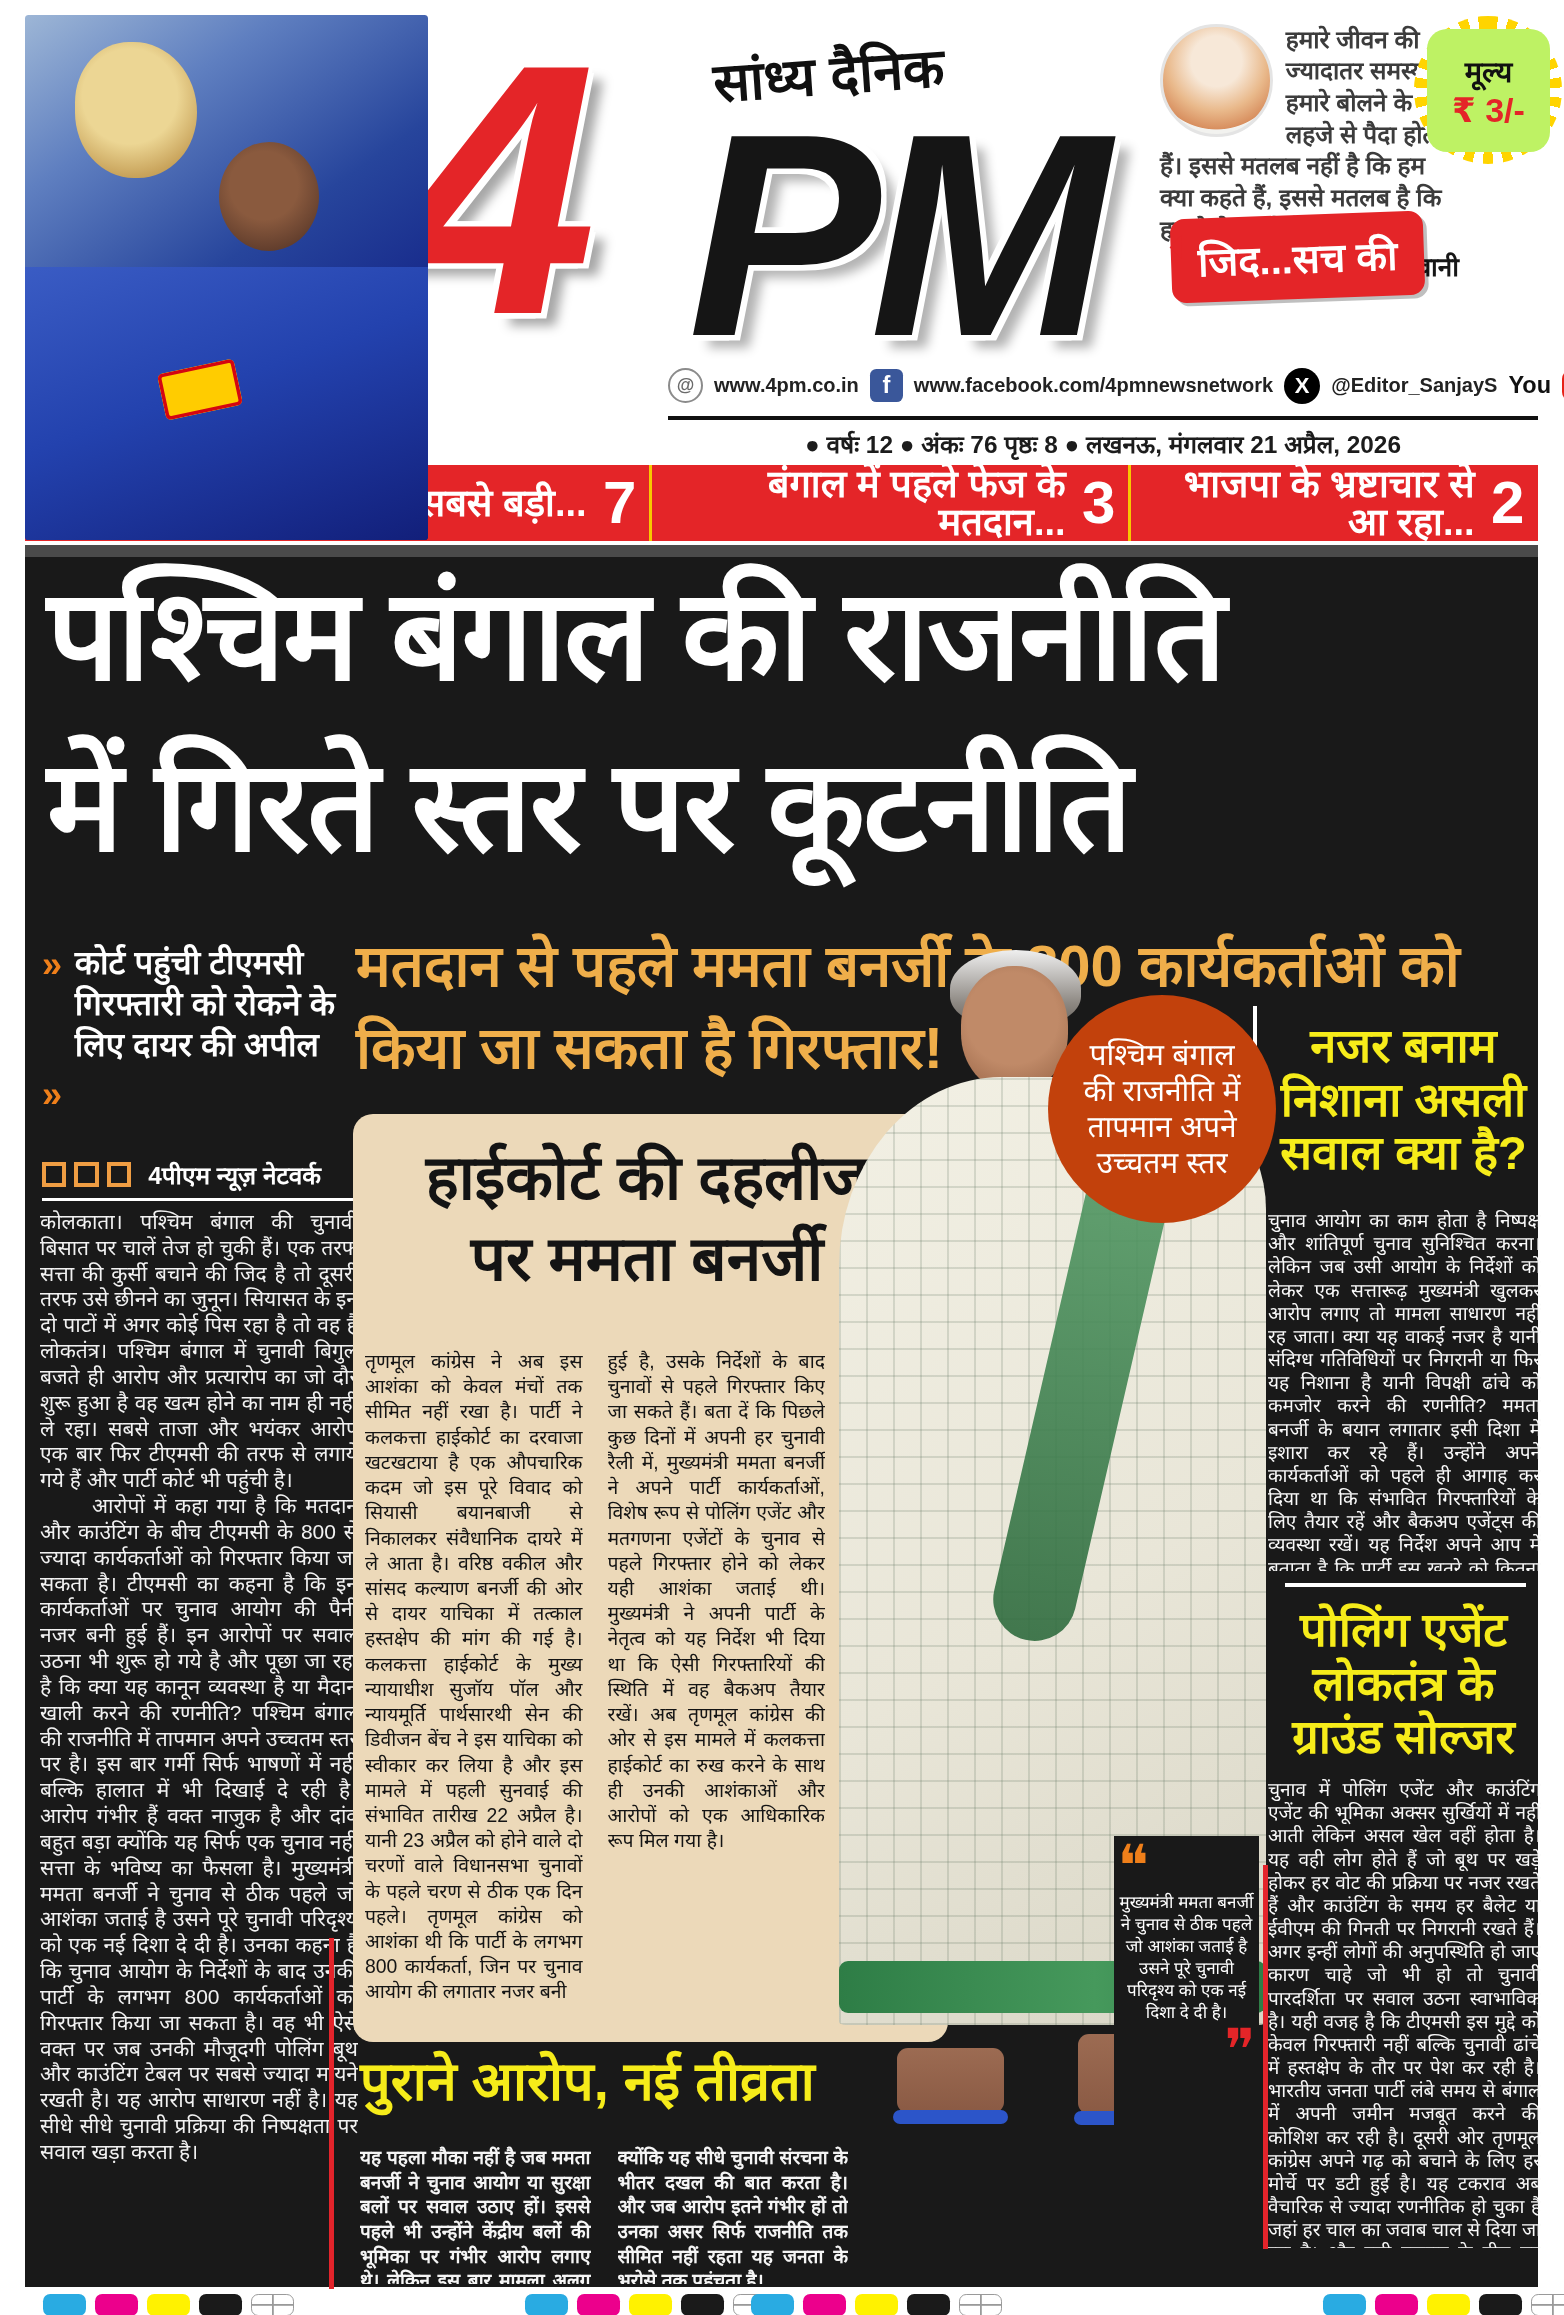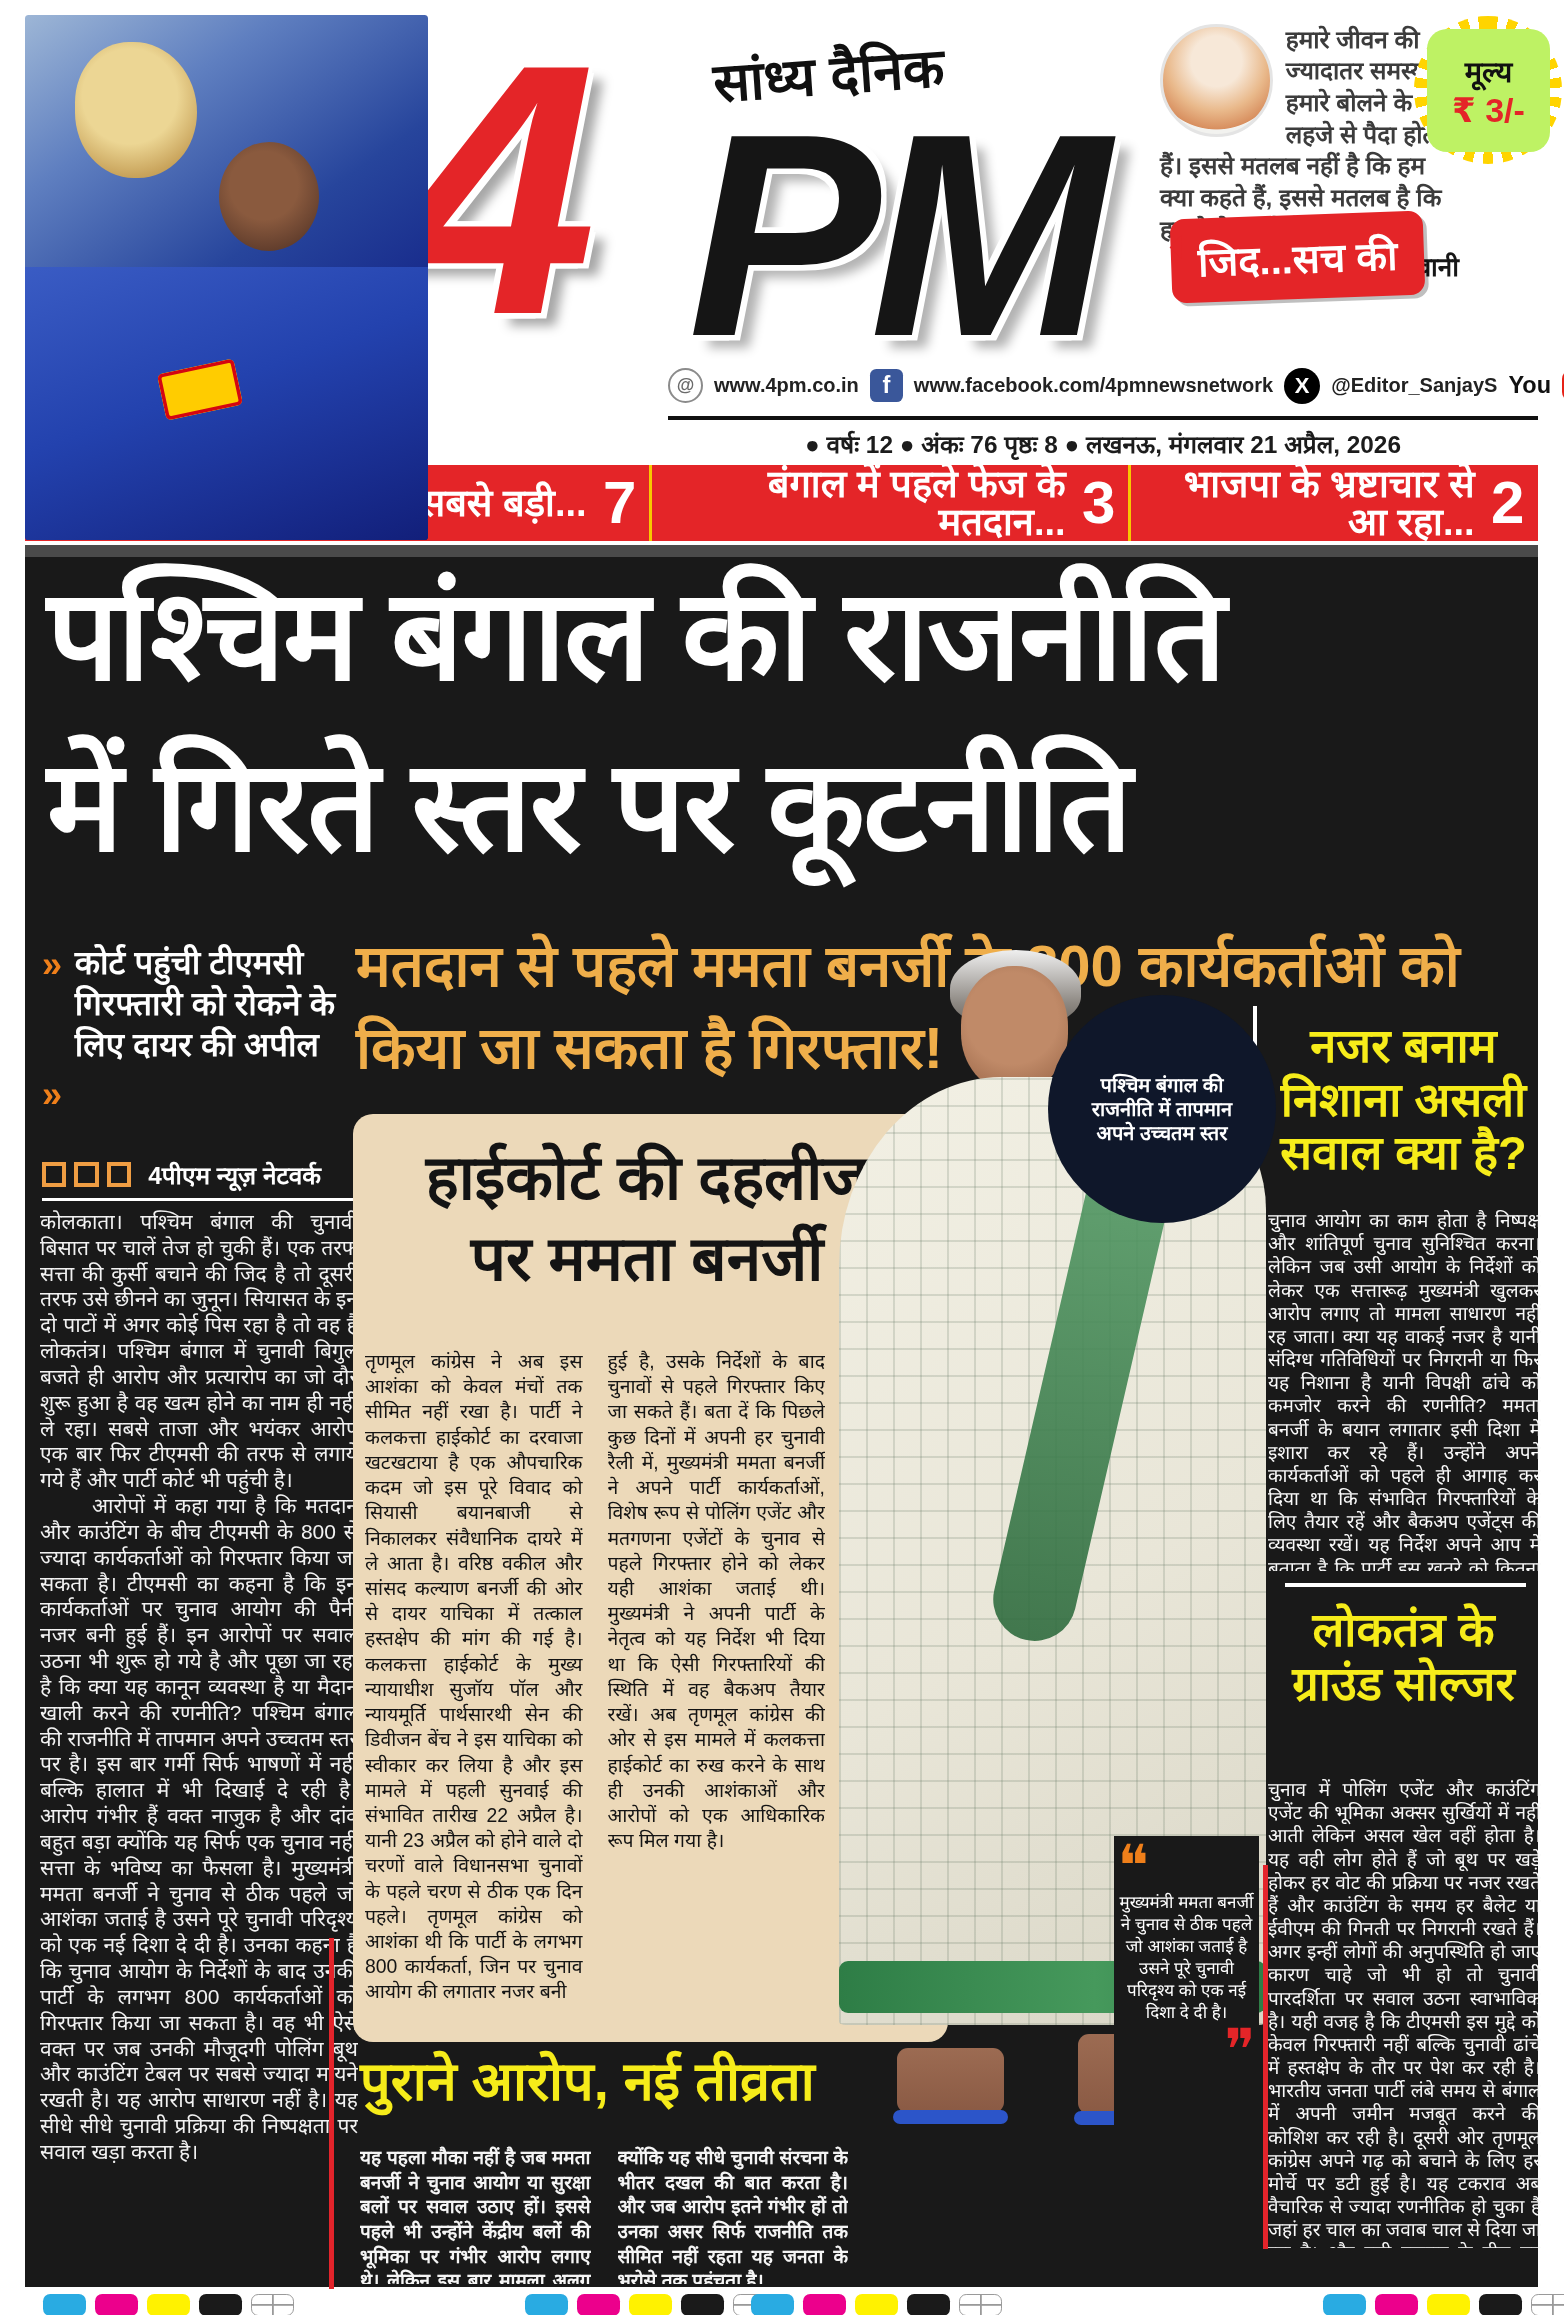--- a/index.html
+++ b/index.html
@@ -99,23 +99,23 @@
        linear-gradient(150deg,#f2f0e4 0%,#e9e6d8 55%,#d9d6c6 100%);}
   .m-sash{position:absolute;left:233px;top:136px;width:83px;height:561px;border-radius:42px;
      background:linear-gradient(#58a06a,#2f6b3e);transform:rotate(13deg);opacity:.9;z-index:1;}
   .m-hem{position:absolute;left:25px;top:1011px;width:427px;height:52px;border-radius:9px;
      background:linear-gradient(90deg,#2e7d46,#46995c 60%,#2e7d46);}
   .m-foot{position:absolute;background:linear-gradient(#9c6b52,#8a5a44);border-radius:11px;}
   .m-foot:after{content:"";position:absolute;left:-3.6px;bottom:-11px;right:-3.6px;height:14.5px;background:#2c55c9;border-radius:7.2px;}
   .f1{left:83px;top:1098px;width:107px;height:65px;}
   .f2{left:264px;top:1084px;width:119px;height:80px;}
 
-  .badge-circle{left:1048px;top:995px;width:228px;height:228px;border-radius:50%;background:#0f172a;z-index:6;
+  .badge-circle{left:1048px;top:995px;width:228px;height:228px;border-radius:50%;background:#c2410c;z-index:6;
      display:flex;align-items:center;justify-content:center;text-align:center;
-     color:#fff;font-size:20px;font-weight:700;line-height:1.2;padding:23.5px;box-sizing:border-box;}
+     color:#fff;font-size:30px;font-weight:400;line-height:1.2;padding:23.5px;box-sizing:border-box;}
 
   
   .divider-v{left:1253px;top:1006px;width:3.6px;height:579px;background:#fff;}
   .rc-headline{color:#f6ec1a;font-size:47px;font-weight:800;line-height:1.14;text-align:center;width:271px;left:1268px;}
   .rc1-headline{top:1019px;}
   .rc2-headline{top:1603px;}
   .rc-body{left:1268px;width:273px;overflow:hidden;color:#fafafa;font-size:19px;line-height:1.22;text-align:justify;}
   .rc1-body{top:1209px;height:362px;}
   .rc2-body{top:1778px;height:470px;}
   .rc-rule{left:1285px;top:1583px;width:241px;height:3.6px;background:#fff;}
@@ -260,20 +260,21 @@
 
   <div class="abs divider-v"></div>
   <div class="abs rc-headline rc1-headline">
     <div>नजर बनाम</div>
     <div>निशाना असली</div>
     <div>सवाल क्या है?</div>
   </div>
   <div class="abs rc-body rc1-body">चुनाव आयोग का काम होता है निष्पक्ष और शांतिपूर्ण चुनाव सुनिश्चित करना। लेकिन जब उसी आयोग के निर्देशों को लेकर एक सत्तारूढ़ मुख्यमंत्री खुलकर आरोप लगाए तो मामला साधारण नहीं रह जाता। क्या यह वाकई नजर है यानी संदिग्ध गतिविधियों पर निगरानी या फिर यह निशाना है यानी विपक्षी ढांचे को कमजोर करने की रणनीति? ममता बनर्जी के बयान लगातार इसी दिशा में इशारा कर रहे हैं। उन्होंने अपने कार्यकर्ताओं को पहले ही आगाह कर दिया था कि संभावित गिरफ्तारियों के लिए तैयार रहें और बैकअप एजेंट्स की व्यवस्था रखें। यह निर्देश अपने आप में बताता है कि पार्टी इस खतरे को कितना वास्तविक मान रही है।</div>
   <div class="abs rc-rule"></div>
   <div class="abs rc-headline rc2-headline">
+    <div>पोलिंग एजेंट</div>
     <div>लोकतंत्र के</div>
     <div>ग्राउंड सोल्जर</div>
   </div>
   <div class="abs rc-body rc2-body">चुनाव में पोलिंग एजेंट और काउंटिंग एजेंट की भूमिका अक्सर सुर्खियों में नहीं आती लेकिन असल खेल वहीं होता है। यह वही लोग होते हैं जो बूथ पर खड़े होकर हर वोट की प्रक्रिया पर नजर रखते हैं और काउंटिंग के समय हर बैलेट या ईवीएम की गिनती पर निगरानी रखते हैं। अगर इन्हीं लोगों की अनुपस्थिति हो जाए कारण चाहे जो भी हो तो चुनावी पारदर्शिता पर सवाल उठना स्वाभाविक है। यही वजह है कि टीएमसी इस मुद्दे को केवल गिरफ्तारी नहीं बल्कि चुनावी ढांचे में हस्तक्षेप के तौर पर पेश कर रही है। भारतीय जनता पार्टी लंबे समय से बंगाल में अपनी जमीन मजबूत करने की कोशिश कर रही है। दूसरी ओर तृणमूल कांग्रेस अपने गढ़ को बचाने के लिए हर मोर्चे पर डटी हुई है। यह टकराव अब वैचारिक से ज्यादा रणनीतिक हो चुका है जहां हर चाल का जवाब चाल से दिया जा रहा है। और इसी टकराव के बीच यह 800 गिरफ्तारियों का मुद्दा एक बड़ा नैरेटिव बनता जा रहा है।</div>
 
   <div class="abs pull-quote">
     <div class="pq-open">❝</div>
     <div>मुख्यमंत्री ममता बनर्जी ने चुनाव से ठीक पहले जो आशंका जताई है उसने पूरे चुनावी परिदृश्य को एक नई दिशा दे दी है।</div>
     <div class="pq-close">❞</div>
   </div>

